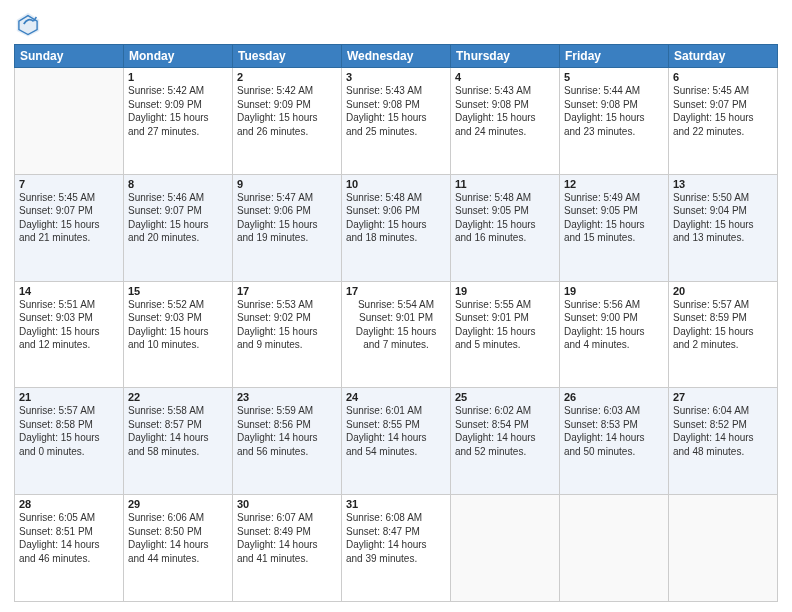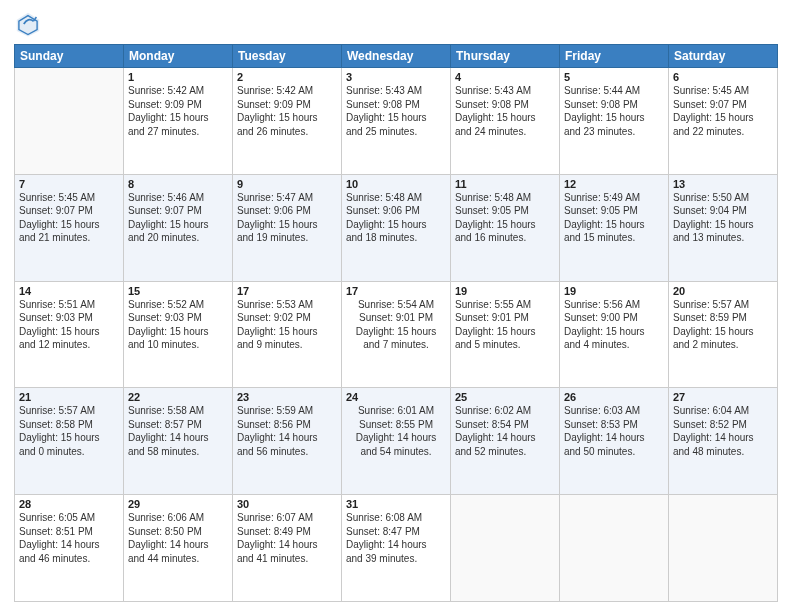--- a/index.html
+++ b/index.html
@@ -304,21 +304,21 @@
           </td>
           <td class="row-shade">
             <span class="day-num">23</span>
             <div class="day-info" style="white-space: pre-line;">Sunrise: 5:59 AM
 Sunset: 8:56 PM
 Daylight: 14 hours
 and 56 minutes.</div>
           </td>
           <td class="row-shade">
             <span class="day-num">24</span>
-            <div class="day-info" style="white-space: pre-line; text-align: center;">Sunrise: 6:01 AM
+            <div class="day-info" style="white-space: pre-line;">Sunrise: 6:01 AM
 Sunset: 8:55 PM
 Daylight: 14 hours
 and 54 minutes.</div>
           </td>
           <td class="row-shade">
             <span class="day-num">25</span>
             <div class="day-info" style="white-space: pre-line;">Sunrise: 6:02 AM
 Sunset: 8:54 PM
 Daylight: 14 hours
 and 52 minutes.</div>

